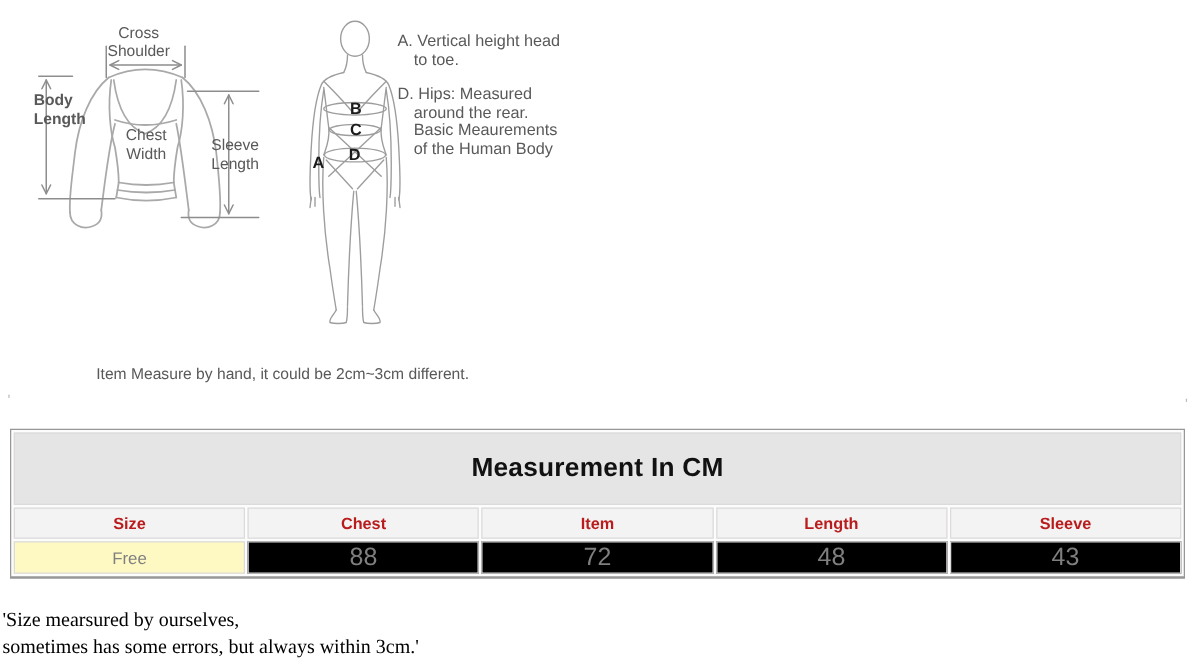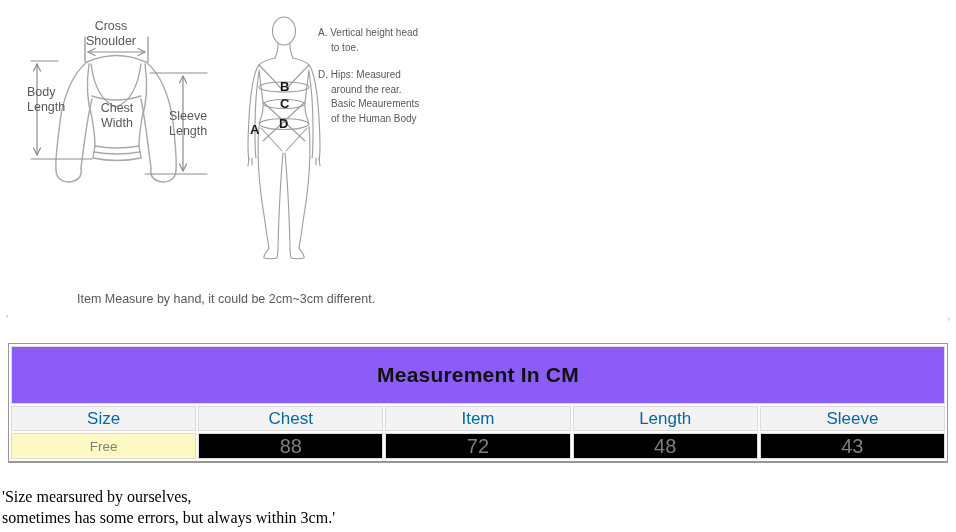--- a/index.html
+++ b/index.html
@@ -14,41 +14,41 @@
     white-space:pre-line;
   }
   .diagram-label.center { text-align:center; }
 
   .fig-letter {
     position:absolute; color:#1b1b1b; font-weight:bold; font-size:13px; line-height:13px;
   }
 
   .notes {
     position:absolute; left:318px; top:26px; width:152px;
-    color:#595959; font-size:10px; line-height:14.5px;
+    color:#595959; font-size:13px; line-height:14.5px;
   }
   .note { white-space:pre-line; padding-left:13px; text-indent:-13px; margin:0 0 13px 0; }
 
   .hand-note { position:absolute; left:77px; top:292px; color:#595959; font-size:12.5px; }
 
   .stray { position:absolute; color:#bdbdbd; font-size:12px; line-height:12px; }
   .stray.left  { left:6px;  top:314px; }
   .stray.right { left:948px; top:317px; }
 
   table.size {
     position:absolute; left:8px; top:343px; width:940px; table-layout:fixed;
     border-collapse:separate; border-spacing:2px;
     border:1px solid #979797; border-bottom-width:2px; background:#fcfcfc;
   }
   table.size td { border:1px solid #dcdada; text-align:center; vertical-align:middle; padding:0; }
   table.size .title-cell {
-    background:#8b5cf6; height:56px; font-size:21px; font-weight:bold; color:#111111;
+    background:#e5e5e5; height:56px; font-size:21px; font-weight:bold; color:#111111;
     letter-spacing:0.2px;
   }
-  table.size tr.head td { background:#f4f3f3; height:23px; font-weight:normal; font-size:17px; color:#0369a1; }
+  table.size tr.head td { background:#f4f3f3; height:23px; font-weight:bold; font-size:13px; color:#b91c1c; }
   table.size tr.data td { background:#000000; height:24px; color:#7f7f7f; font-size:20px; }
   table.size tr.data td.first { background:#fef9c3; font-size:13.5px; }
 
   .footer-note {
     position:absolute; left:2px; top:487px; color:#000;
     font-family:"Liberation Serif", serif; font-size:16px; line-height:20.5px;
     white-space:pre-line;
   }
 </style>
 </head>
@@ -122,21 +122,21 @@
       <path d="M 283 153 C 281 175 279 210 278 245"></path>
       <path d="M 309 126 C 311 150 309 185 304 215 C 302 230 300 242 299 248"></path>
       <path d="M 285 153 C 287 175 289 210 290 245"></path>
       <path d="M 269 248 C 267 252 263 255 264 258 C 267 259 274 259 277 258 C 278 254 278 250 278 246"></path>
       <path d="M 299 248 C 301 252 305 255 304 258 C 301 259 294 259 291 258 C 290 254 290 250 290 246"></path>
     </g>
   </svg>
 
   <div class="diagram-label center" style="left:75px; top:19px; width:72px;">Cross
 Shoulder</div>
-  <div class="diagram-label" style="left:27px; top:85px;">Body
+  <div class="diagram-label" style="left:27px; top:73px;font-weight:bold;">Body
 Length</div>
   <div class="diagram-label center" style="left:86px; top:101px; width:62px;">Chest
 Width</div>
   <div class="diagram-label" style="left:169px; top:109px;">Sleeve
 Length</div>
 
   <div class="fig-letter" style="left:250px; top:123px;">A</div>
   <div class="fig-letter" style="left:280px; top:80px;">B</div>
   <div class="fig-letter" style="left:280px; top:97px;">C</div>
   <div class="fig-letter" style="left:279px; top:117px;">D</div>

